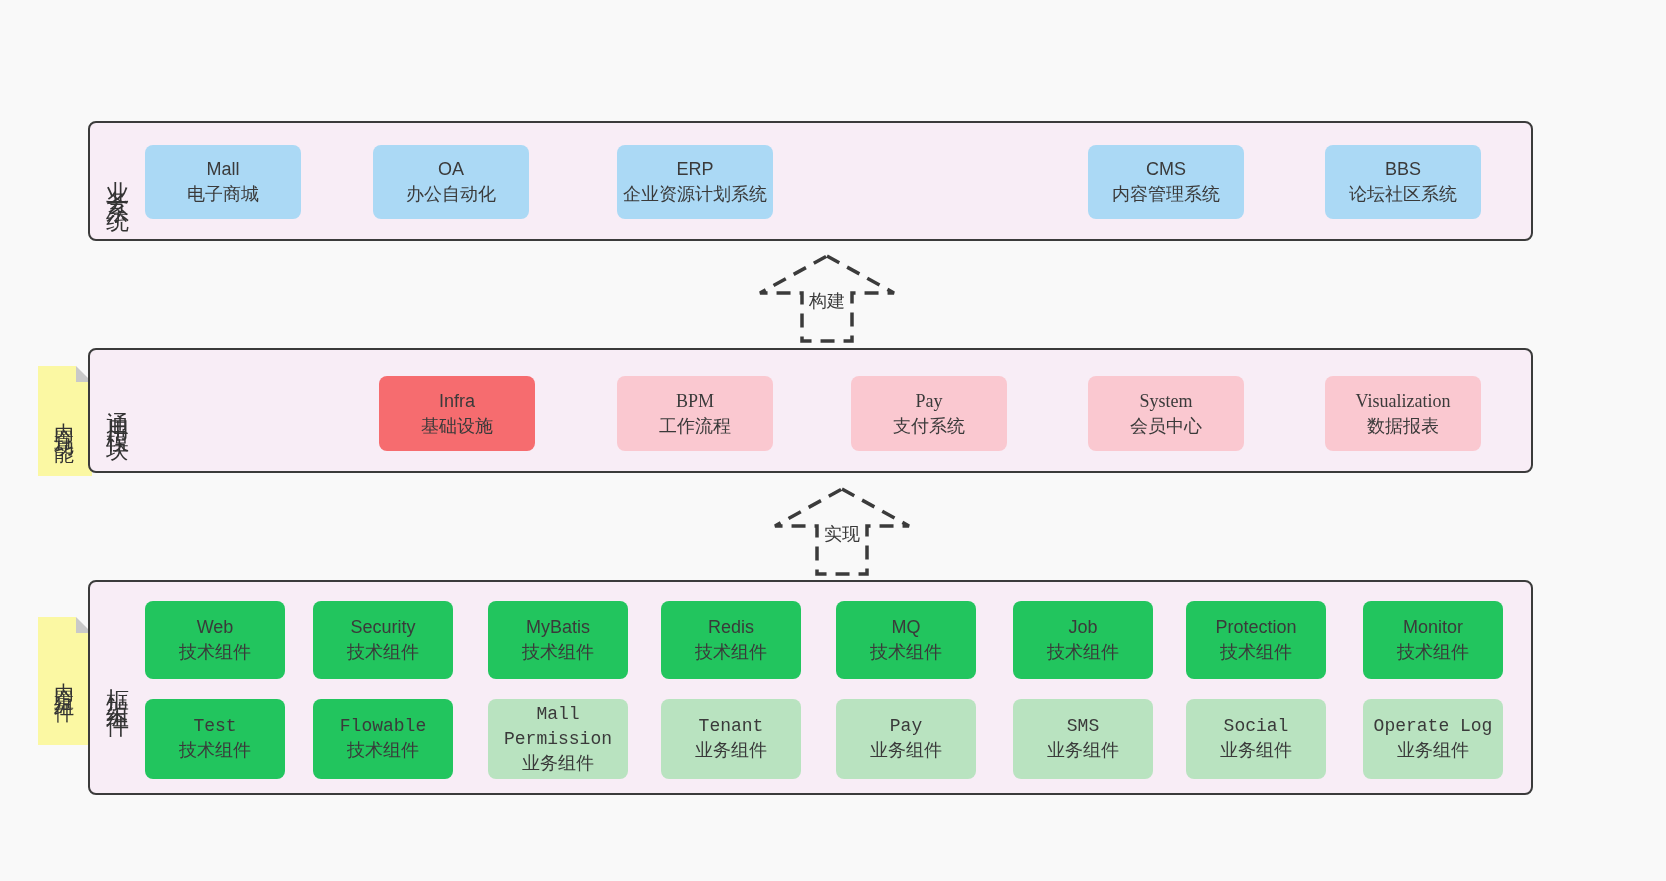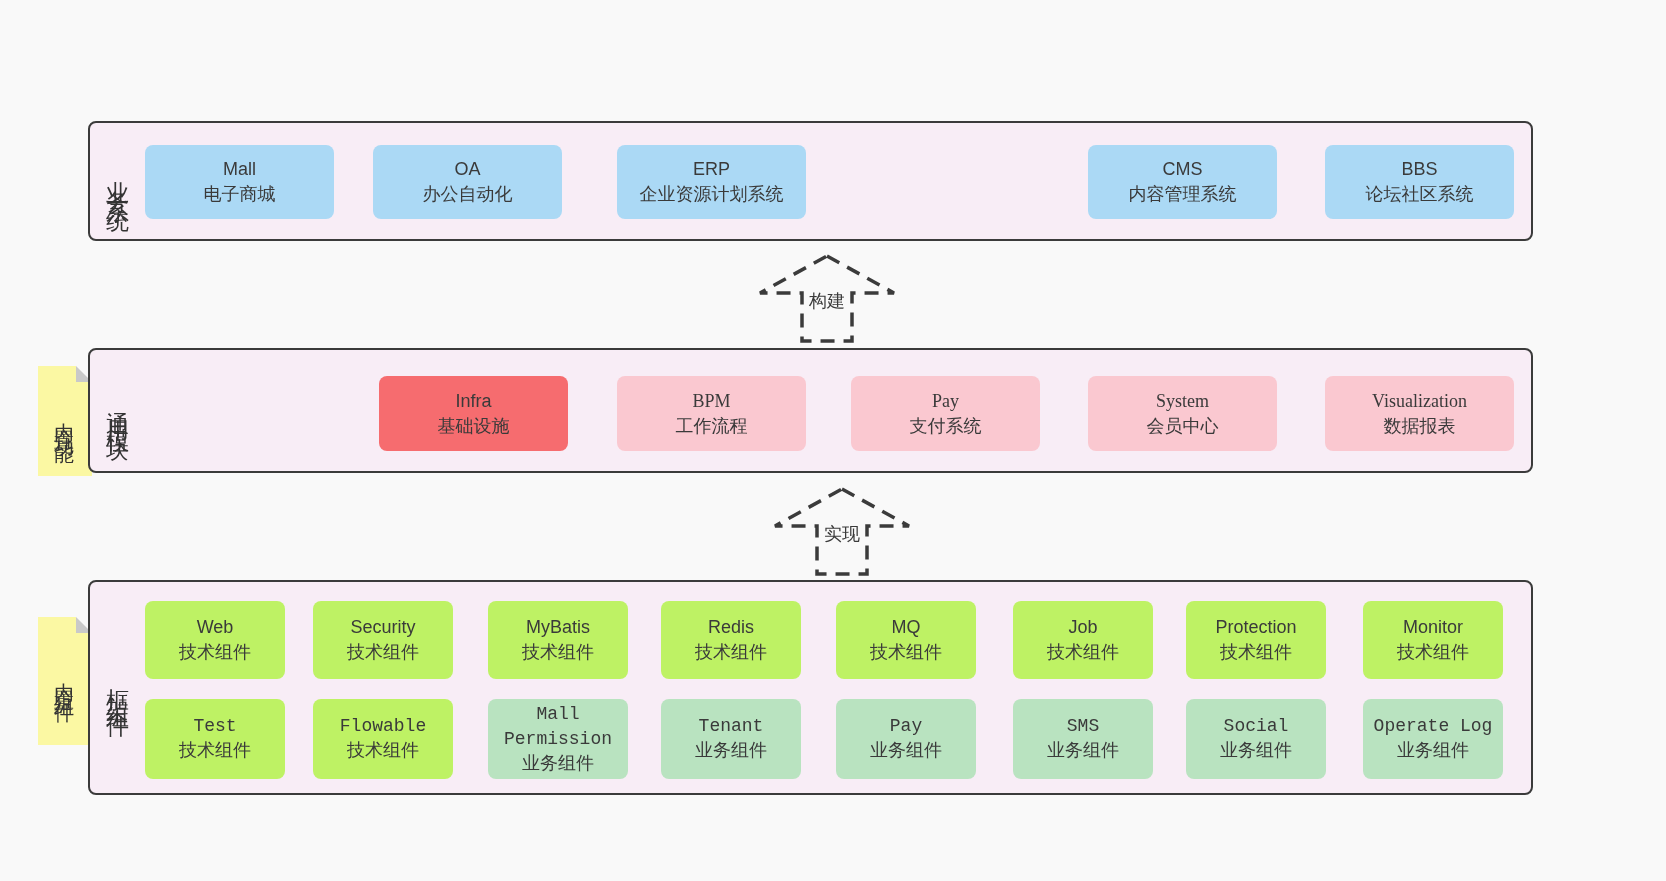--- a/index.html
+++ b/index.html
@@ -18,30 +18,30 @@
   .vlabel{
     position:absolute;left:13px;top:50%;transform:translateY(-50%);
     writing-mode:vertical-rl;text-orientation:upright;
     font-size:23px;letter-spacing:9px;white-space:nowrap;color:#333;
   }
   .box{
     position:absolute;border-radius:8px;
     display:flex;flex-direction:column;align-items:center;justify-content:center;
     text-align:center;font-size:18px;line-height:25px;padding:2px;box-sizing:border-box;
   }
-  .wide{width:189px;}
+  .wide{width:156px;}
   #panel-business .box{top:22px;height:74px;}
   #panel-modules .box{top:26px;height:75px;}
   .narrow{width:140px;}
   .crow1{top:19px;height:78px;}
   .crow2{top:117px;height:80px;font-family:Liberation Mono, monospace;}
   .blue{background:#abd9f5;}
   .red{background:#f66c6f;}
   .pink{background:#fac8d0;font-family:Liberation Serif, serif;}
-  .green{background:#bef264;}
+  .green{background:#22c55e;}
   .lgreen{background:#b9e3c0;}
   .note{
     position:absolute;left:38px;width:54px;background:#fbf8a3;
   }
   .note .ntext{
     position:absolute;left:50%;top:50%;transform:translate(-50%,-50%);
     writing-mode:vertical-rl;text-orientation:upright;
     font-size:20px;letter-spacing:7px;white-space:nowrap;color:#333;
   }
   #note-modules{top:366px;height:110px;}

